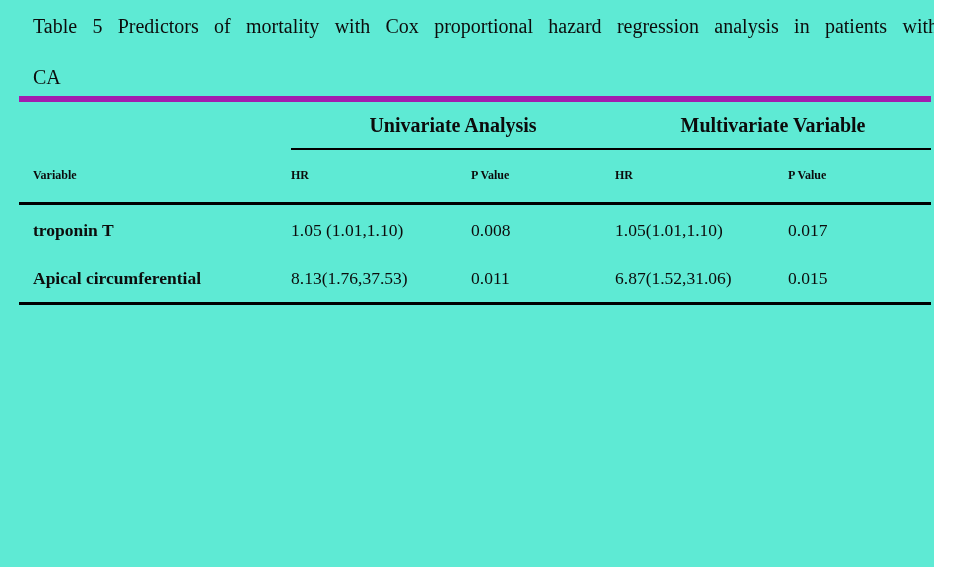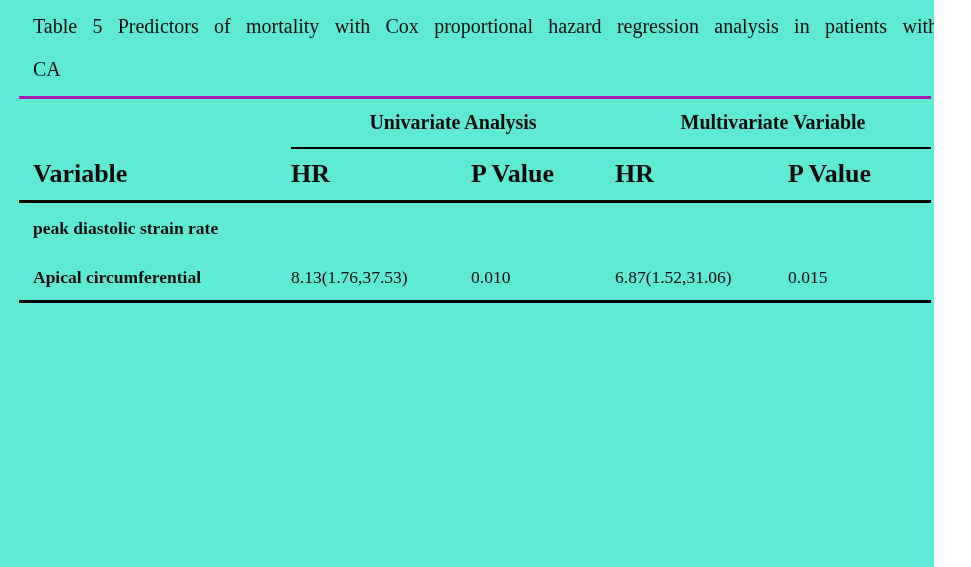--- a/index.html
+++ b/index.html
@@ -20,31 +20,31 @@
     width: 905px;
     font-size: 20px;
   }
   .caption-line1 {
     line-height: 33px;
     text-align: justify;
     text-align-last: justify;
   }
   .caption-line2 {
     line-height: 33px;
-    margin-top: 10px;
+    margin-top: 18px;
     text-align: left;
   }
   table.cox {
     position: absolute;
     left: 19px;
     top: 96px;
     width: 912px;
     border-collapse: collapse;
     table-layout: fixed;
-    border-top: 3px solid #a21caf;
+    border-top: 6px solid #a21caf;
     border-bottom: 3px solid #000;
   }
   tr.group-row { height: 50px; }
   tr.colhead-row { height: 54px; }
   tr.data-row { height: 50px; }
   th, td {
     padding: 0;
     vertical-align: middle;
     text-align: left;
     font-weight: normal;
@@ -53,21 +53,21 @@
   }
   .c1 { padding-left: 14px; }
   th.group {
     font-weight: bold;
     font-size: 20px;
     text-align: center;
     border-bottom: 2px solid #000;
   }
   tr.colhead-row th {
     font-weight: bold;
-    font-size: 26px;
+    font-size: 12px;
     border-bottom: 3px solid #000;
   }
   tr.data-row td { font-size: 17.5px; padding-top: 3px; }
   tr.data-row td.c1 { font-weight: bold; }
 </style>
 </head>
 <body>
 
 <div class="page">
 
@@ -93,29 +93,29 @@
       <tr class="colhead-row">
         <th class="c1">Variable</th>
         <th>HR</th>
         <th>P Value</th>
         <th>HR</th>
         <th>P Value</th>
       </tr>
     </thead>
     <tbody>
       <tr class="data-row">
-        <td class="c1">peak diastolic strain rate</td>
-        <td></td>
-        <td></td>
-        <td></td>
-        <td></td>
+        <td class="c1">troponin T</td>
+        <td>1.05 (1.01,1.10)</td>
+        <td>0.008</td>
+        <td>1.05(1.01,1.10)</td>
+        <td>0.017</td>
       </tr>
       <tr class="data-row">
         <td class="c1">Apical circumferential</td>
         <td>8.13(1.76,37.53)</td>
-        <td>0.010</td>
+        <td>0.011</td>
         <td>6.87(1.52,31.06)</td>
         <td>0.015</td>
       </tr>
     </tbody>
   </table>
 
 </div>
 
 </body></html>

